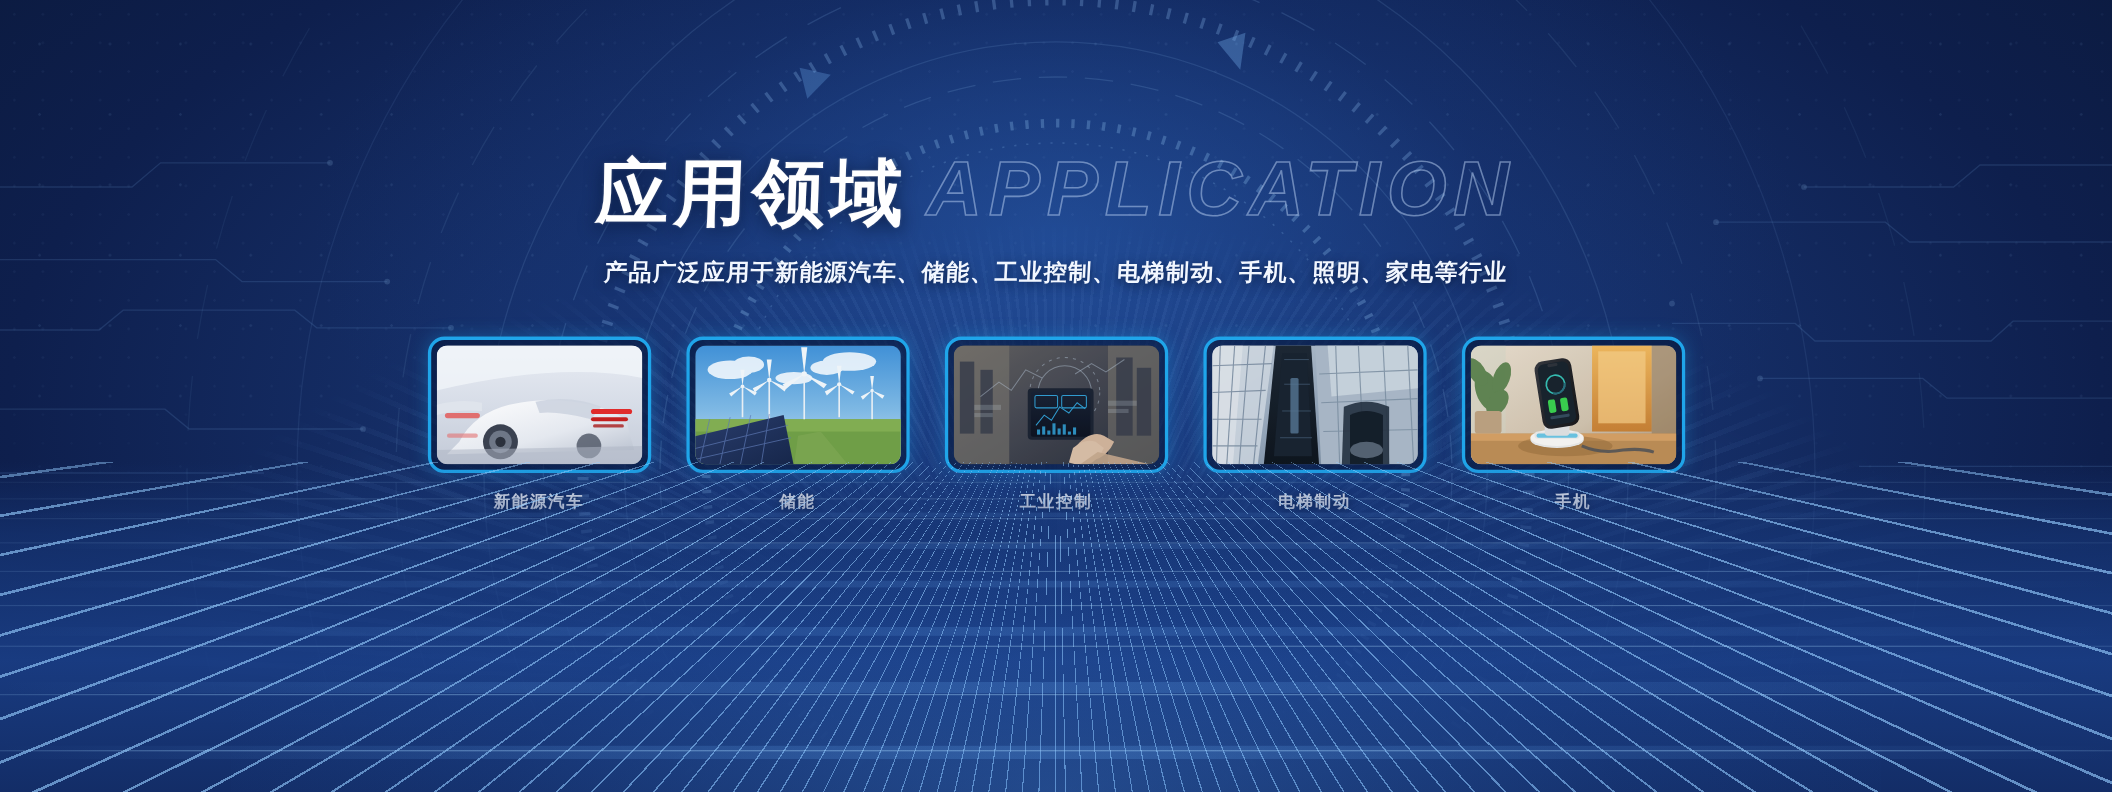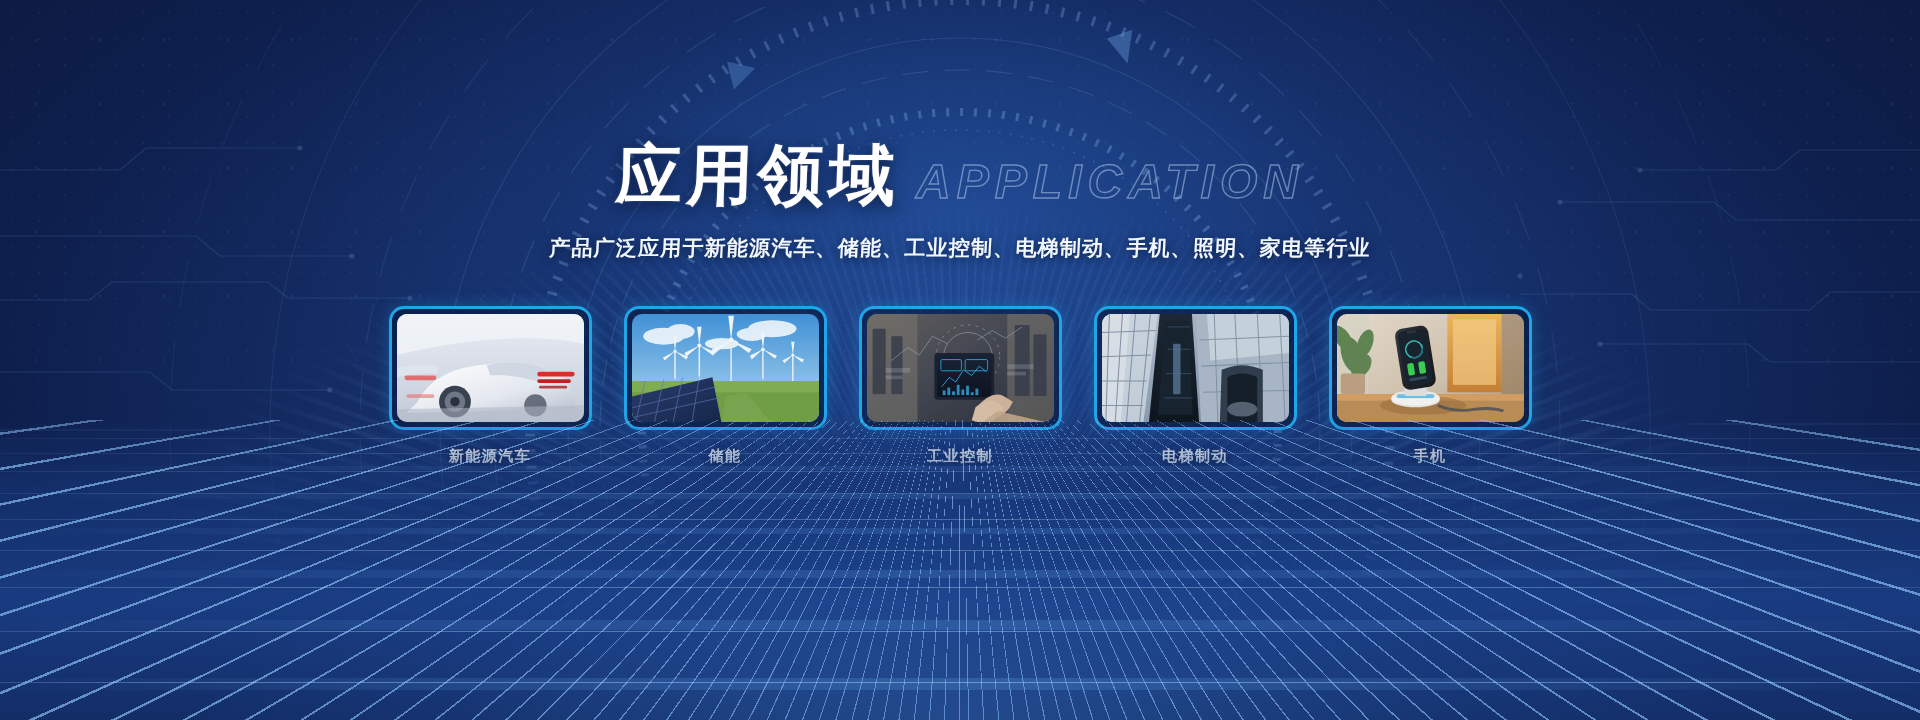--- a/index.html
+++ b/index.html
@@ -99,21 +99,21 @@
   }
   .title-cn{
     font-family:"Liberation Sans","DejaVu Sans",sans-serif;
     font-size:66px; font-weight:700; color:#ffffff; letter-spacing:5px;
     line-height:1; white-space:nowrap;
     text-shadow:0 3px 16px rgba(6,18,48,.75), 0 0 2px rgba(255,255,255,.35);
     transform:skewX(-2deg);
   }
   .title-en{
     font-family:"Liberation Sans","DejaVu Sans",sans-serif;
-    font-size:48px; font-weight:700; font-style:italic;
+    font-size:70px; font-weight:700; font-style:italic;
     letter-spacing:6px; line-height:1; white-space:nowrap;
     color:transparent;
     -webkit-text-stroke:1.4px rgba(190,212,245,.52);
     position:relative; top:-2px; margin-left:6px;
     opacity:.95;
   }
   .subtitle{
     margin-top:26px;
     font-family:"Liberation Sans","DejaVu Sans",sans-serif;
     font-size:21px; font-weight:700; color:#f2f7ff; letter-spacing:1.2px;

